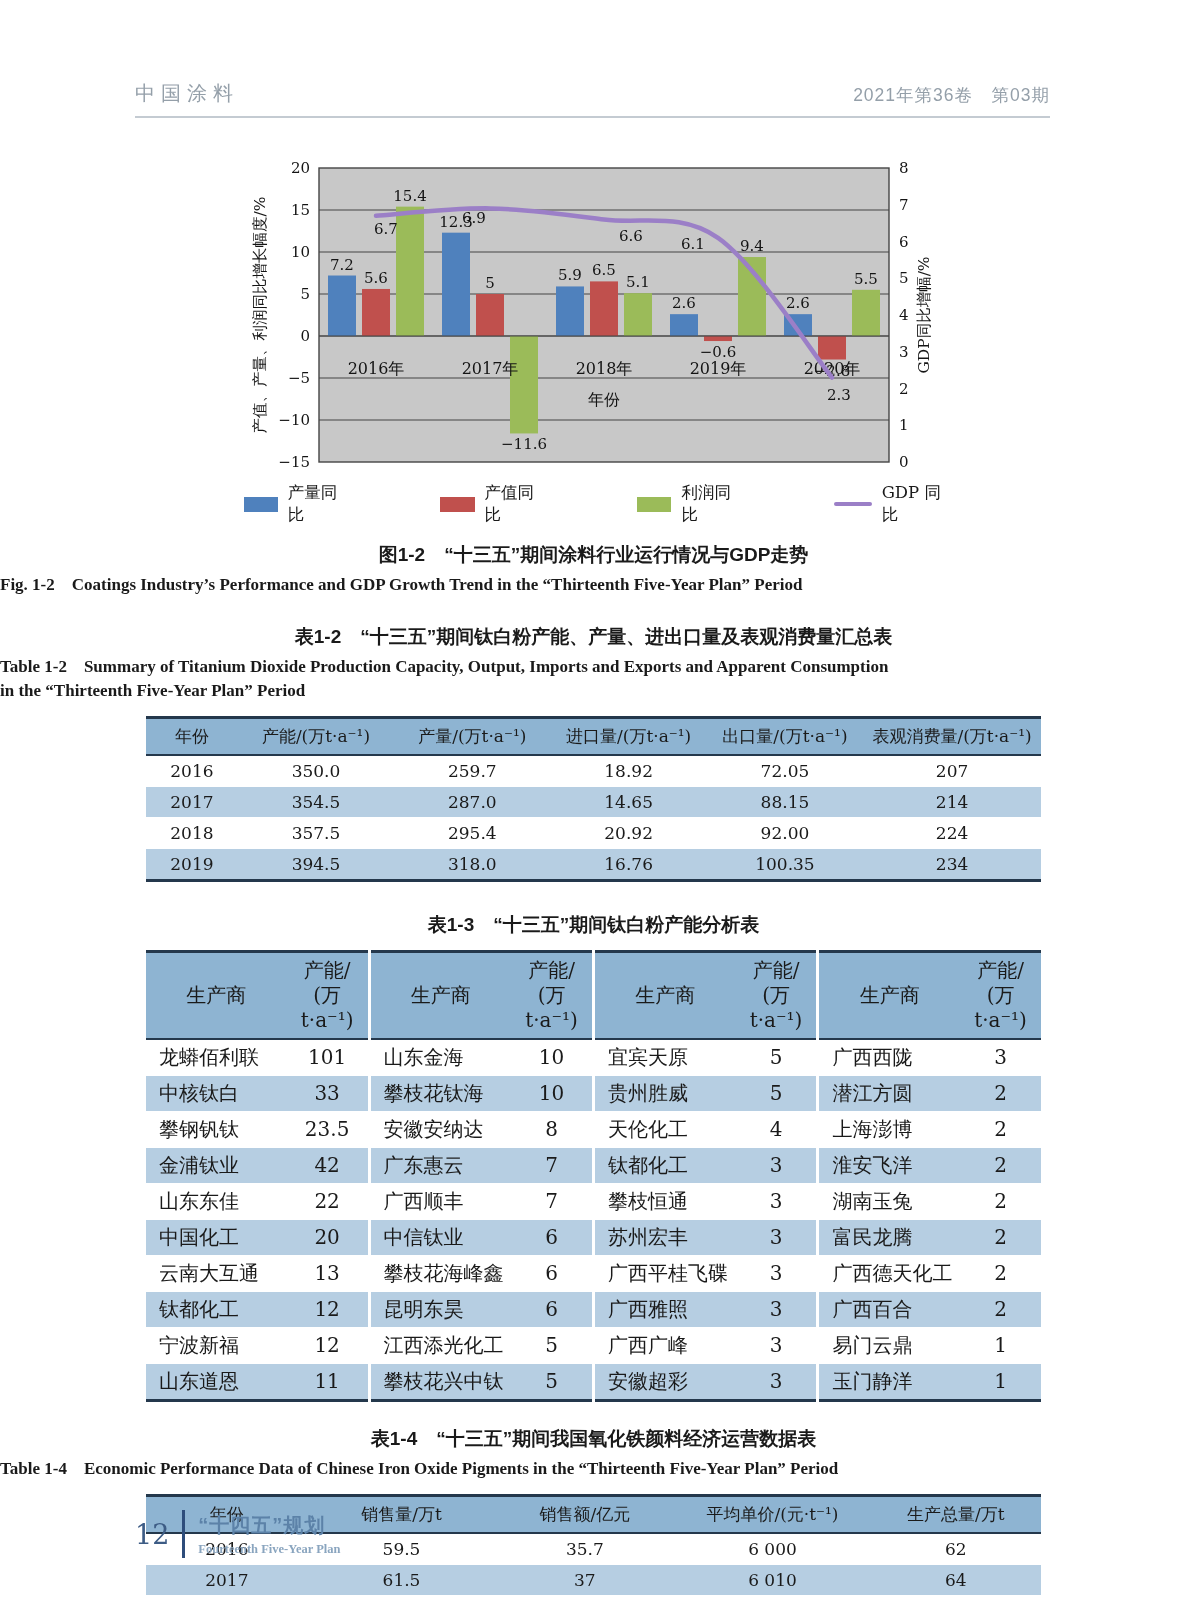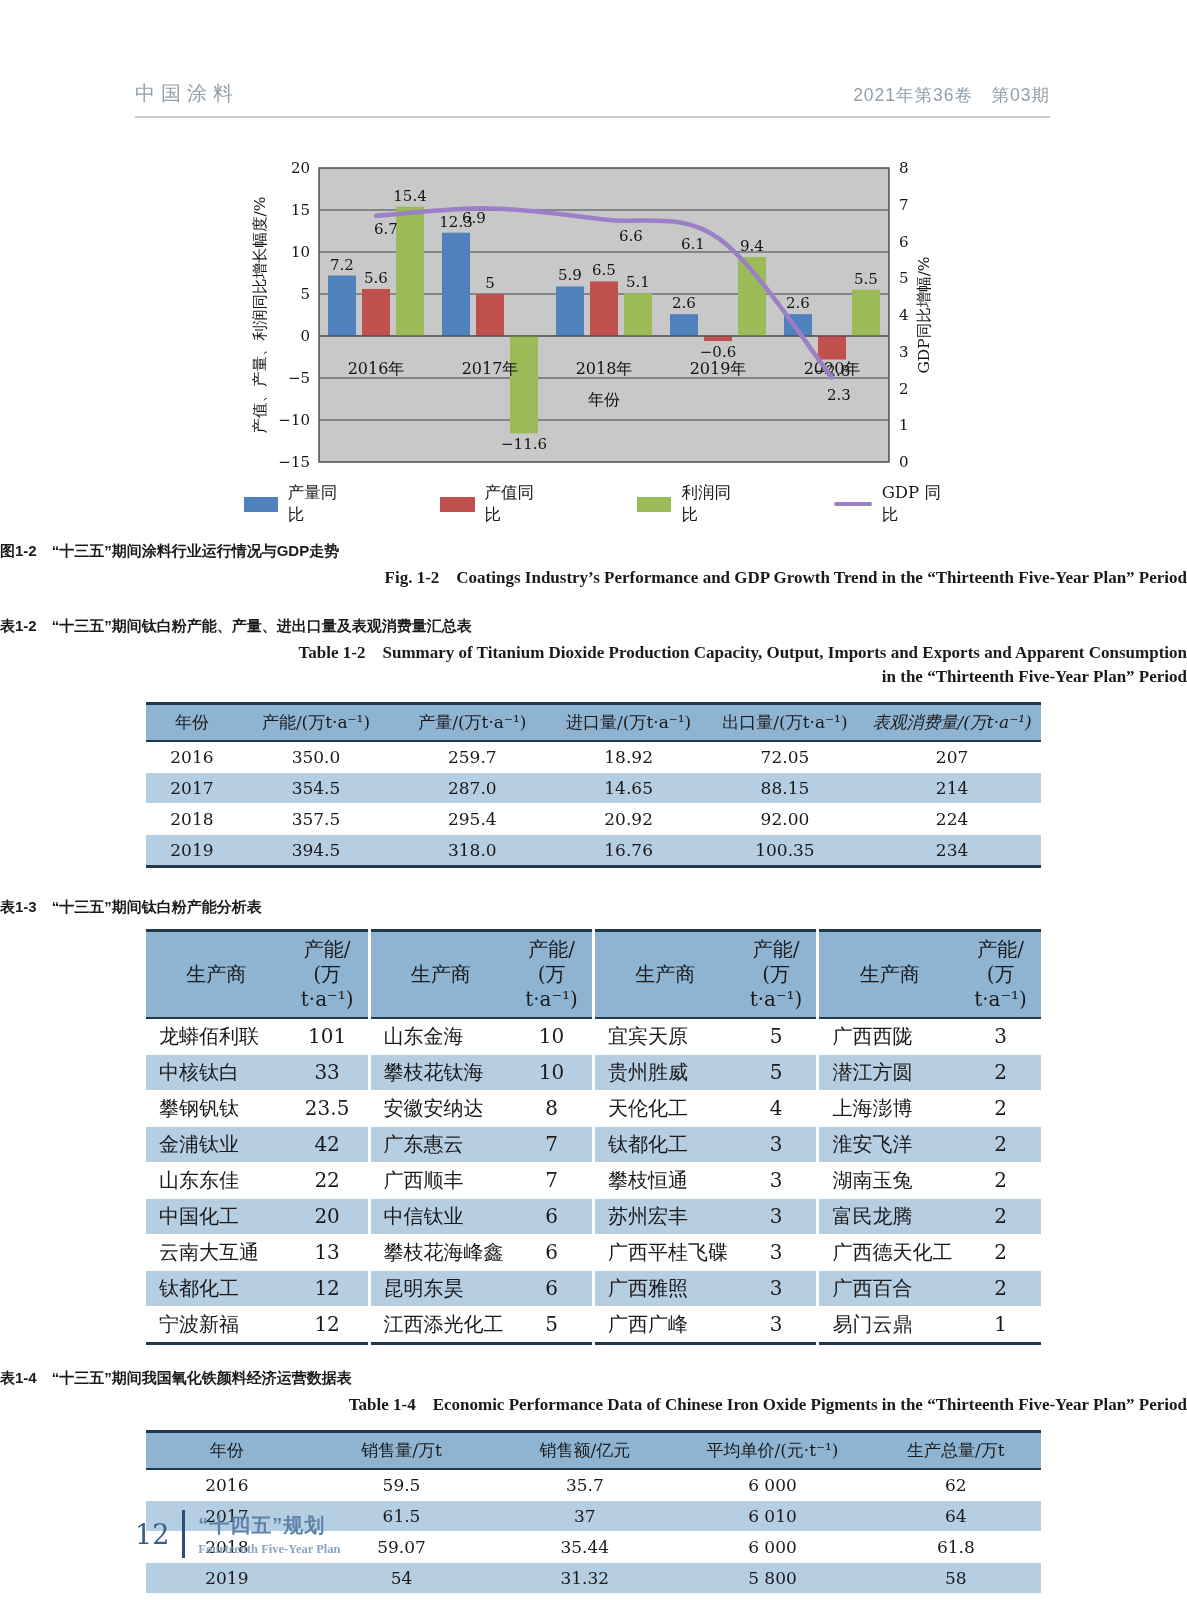--- a/index.html
+++ b/index.html
@@ -13,36 +13,36 @@
   
   .figure-block{margin-top:36px;}
   .chart-wrap{width:700px;margin:0 auto;}
   svg.chart{display:block;width:700px;height:318px;}
   svg.chart text{font-family:"DejaVu Serif","Liberation Serif",serif;fill:#141414;}
   .legend{display:flex;justify-content:center;gap:99px;margin-top:10px;}
   .legend .item{display:flex;align-items:center;gap:10px;font-size:16.5px;}
   .legend .sw-bar{width:42px;height:15px;}
   .legend .sw-line{width:46px;height:4px;border-radius:2px;}
   
-  .cap-zh{font-family:"Liberation Sans","DejaVu Sans",sans-serif;font-weight:bold;font-size:15px;
-          text-align:left;margin-top:16px;}
+  .cap-zh{font-family:"Liberation Sans","DejaVu Sans",sans-serif;font-weight:bold;font-size:19px;
+          text-align:center;margin-top:16px;}
   .cap-en{font-family:"Liberation Serif","DejaVu Serif",serif;font-weight:bold;font-size:17px;
-          text-align:right;white-space:pre-line;margin-top:5px;line-height:1.45;}
+          text-align:left;white-space:pre-line;margin-top:5px;line-height:1.45;}
   
   .tbl-block{margin-top:26px;}
   table.dtable{width:895px;margin:12px auto 0;border-collapse:collapse;font-size:17px;
                border-top:3px solid #24384c;border-bottom:3px solid #24384c;table-layout:fixed;}
   table.dtable th{background:#8eb4d2;font-weight:normal;padding:6px 3px;border-bottom:2px solid #24384c;
                   text-align:center;}
   table.dtable td{text-align:center;padding:5px 3px;}
   table.dtable tbody tr{border-top:1.5px solid #fff;}
   table.dtable tbody tr.alt{background:#b6cee2;}
   
   table.t2 th:nth-child(1){width:10%;} table.t2 th:nth-child(n+2):nth-child(-n+5){width:17.5%;}
-  table.t2 th:nth-child(6){width:20%;font-style:italic;}
+  table.t2 th:nth-child(6){width:20%;}
   
   table.t3{font-size:20px;}
   table.t3 th{white-space:pre-line;line-height:1.25;padding:5px 2px;}
   table.t3 td{padding:4px 2px;}
   table.t3 th:nth-child(odd){width:16%;} table.t3 th:nth-child(even){width:9%;}
   table.t3 td:nth-child(odd){text-align:left;padding-left:13px;}
   table.t3 td:nth-child(odd):not(:first-child),table.t3 th:nth-child(odd):not(:first-child)
           {border-left:3px solid #fff;}
   
   table.t4 th:nth-child(1){width:18%;} table.t4 th:nth-child(2){width:21%;}
@@ -319,20 +319,30 @@
           <tr>
             <td>宁波新福</td>
             <td>12</td>
             <td>江西添光化工</td>
             <td>5</td>
             <td>广西广峰</td>
             <td>3</td>
             <td>易门云鼎</td>
             <td>1</td>
           </tr>
+          <tr class="alt">
+            <td>山东道恩</td>
+            <td>11</td>
+            <td>攀枝花兴中钛</td>
+            <td>5</td>
+            <td>安徽超彩</td>
+            <td>3</td>
+            <td>玉门静洋</td>
+            <td>1</td>
+          </tr>
         </tbody>
     </table>
   </div>
 
   <div class="tbl-block" style="margin-top:24px;">
     <div class="cap-zh">表1-4　“十三五”期间我国氧化铁颜料经济运营数据表</div>
     <div class="cap-en">Table 1-4　Economic Performance Data of Chinese Iron Oxide Pigments in the “Thirteenth Five-Year Plan” Period</div>
     <table class="dtable t4">
       <thead>
           <tr>

